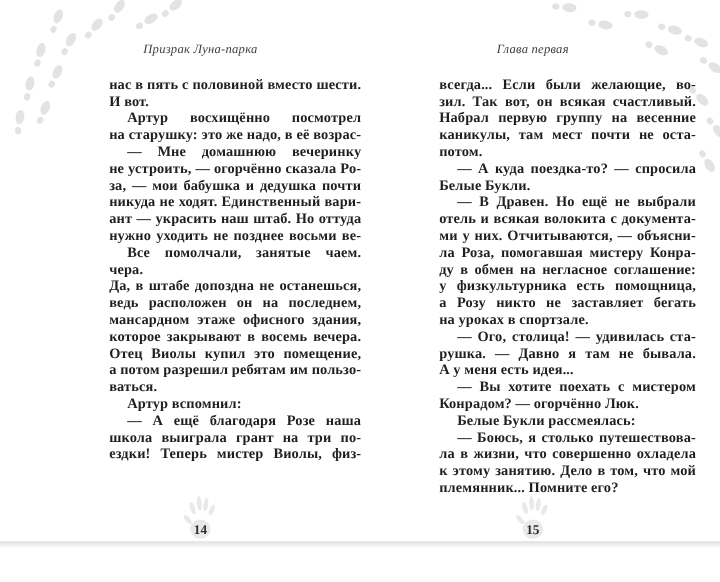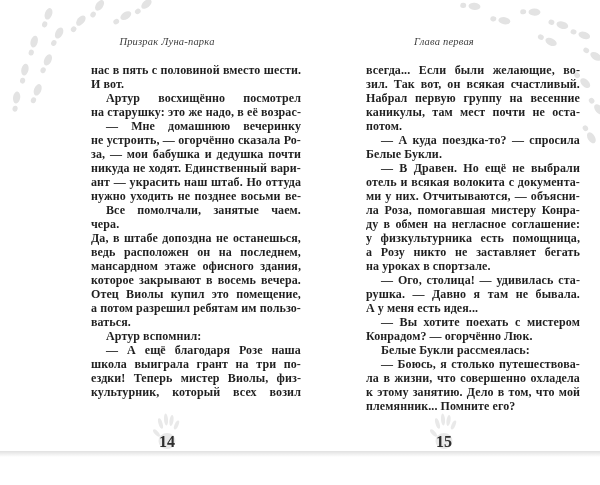--- a/index.html
+++ b/index.html
@@ -25,21 +25,21 @@
       height:14px;line-height:14px;letter-spacing:.1px;}
   .line span{white-space:nowrap;}
   .line.flush{justify-content:flex-start;gap:3px;}
   .line.indent{padding-left:15px;}
 
   .pagenum-wrap{position:absolute;top:412px;display:flex;justify-content:center;}
   .pagenum-wrap.left{left:62px;width:210px;}
   .pagenum-wrap.right{left:337px;width:214px;}
   .pagenum-inner{position:relative;width:36px;height:42px;}
   .pagenum{position:absolute;left:50%;top:30px;transform:translate(-50%,-50%);
-      font-size:16px;font-weight:bold;color:#2e2e2e;}
+      font-size:11px;font-weight:bold;color:#2e2e2e;}
 
   svg.footprints{position:absolute;fill:var(--footprint);}
   svg.footprints.left{left:0;top:0;}
   svg.footprints.right{left:430px;top:0;}
   svg.handprint{position:absolute;left:0;top:0;fill:var(--handprint);}
 
   .bottom-shadow{position:absolute;left:0;top:451px;width:600px;height:6px;
       background:linear-gradient(to bottom,rgba(0,0,0,.12),rgba(0,0,0,0));}
 </style>
 </head>
@@ -234,26 +234,20 @@
         <span>три</span>
         <span>по-</span>
       </div>
       <div class="line">
         <span>ездки!</span>
         <span>Теперь</span>
         <span>мистер</span>
         <span>Виолы,</span>
         <span>физ-</span>
       </div>
-      <div class="line">
-        <span>культурник,</span>
-        <span>который</span>
-        <span>всех</span>
-        <span>возил</span>
-      </div>
     </div>
   <div class="page-text right">
       <div class="line">
         <span>всегда...</span>
         <span>Если</span>
         <span>были</span>
         <span>желающие,</span>
         <span>во-</span>
       </div>
       <div class="line">

